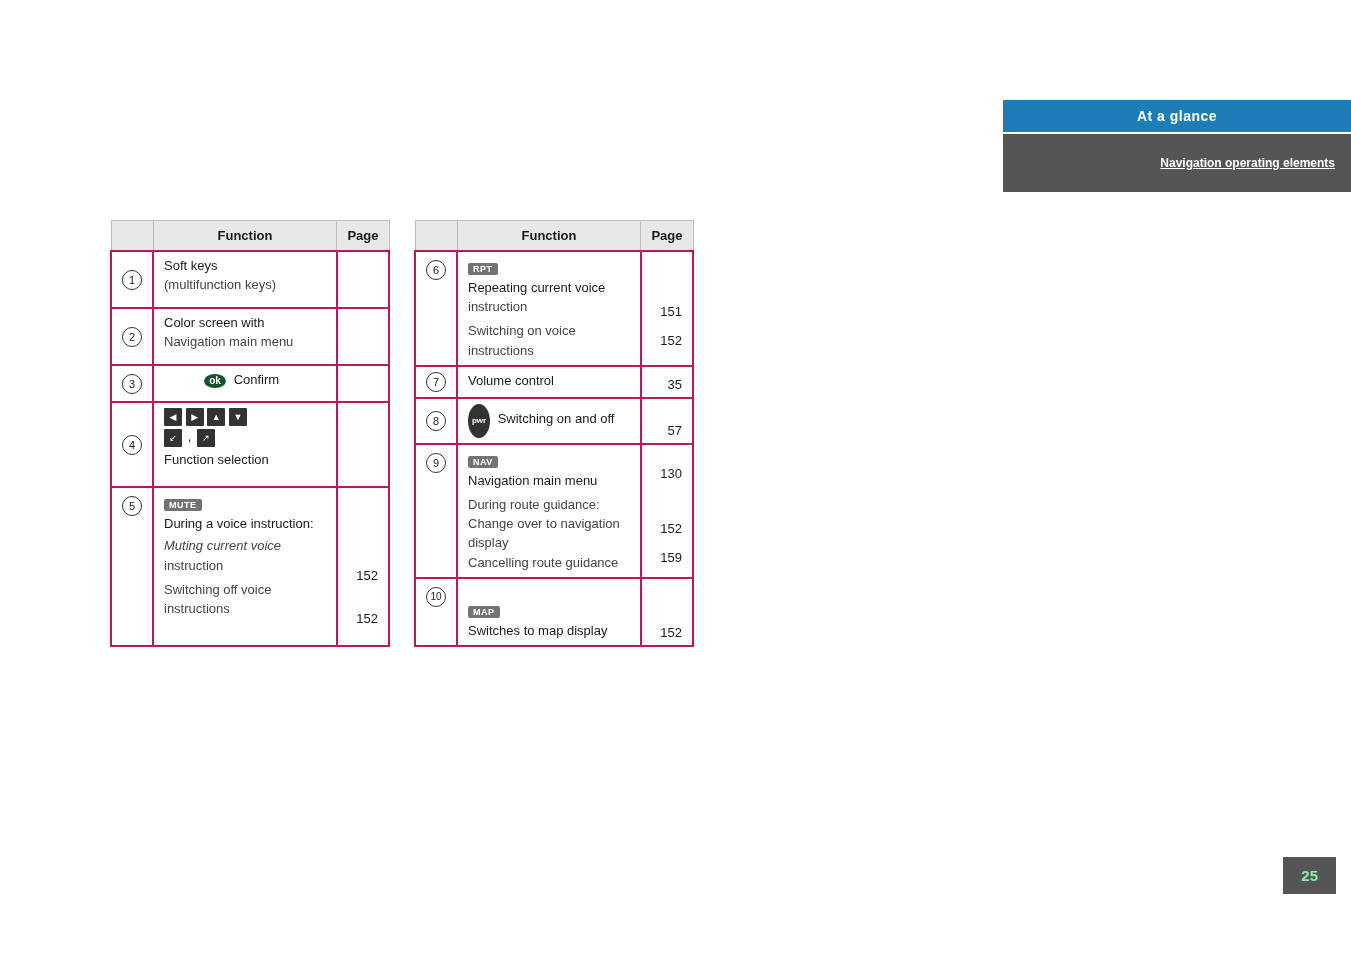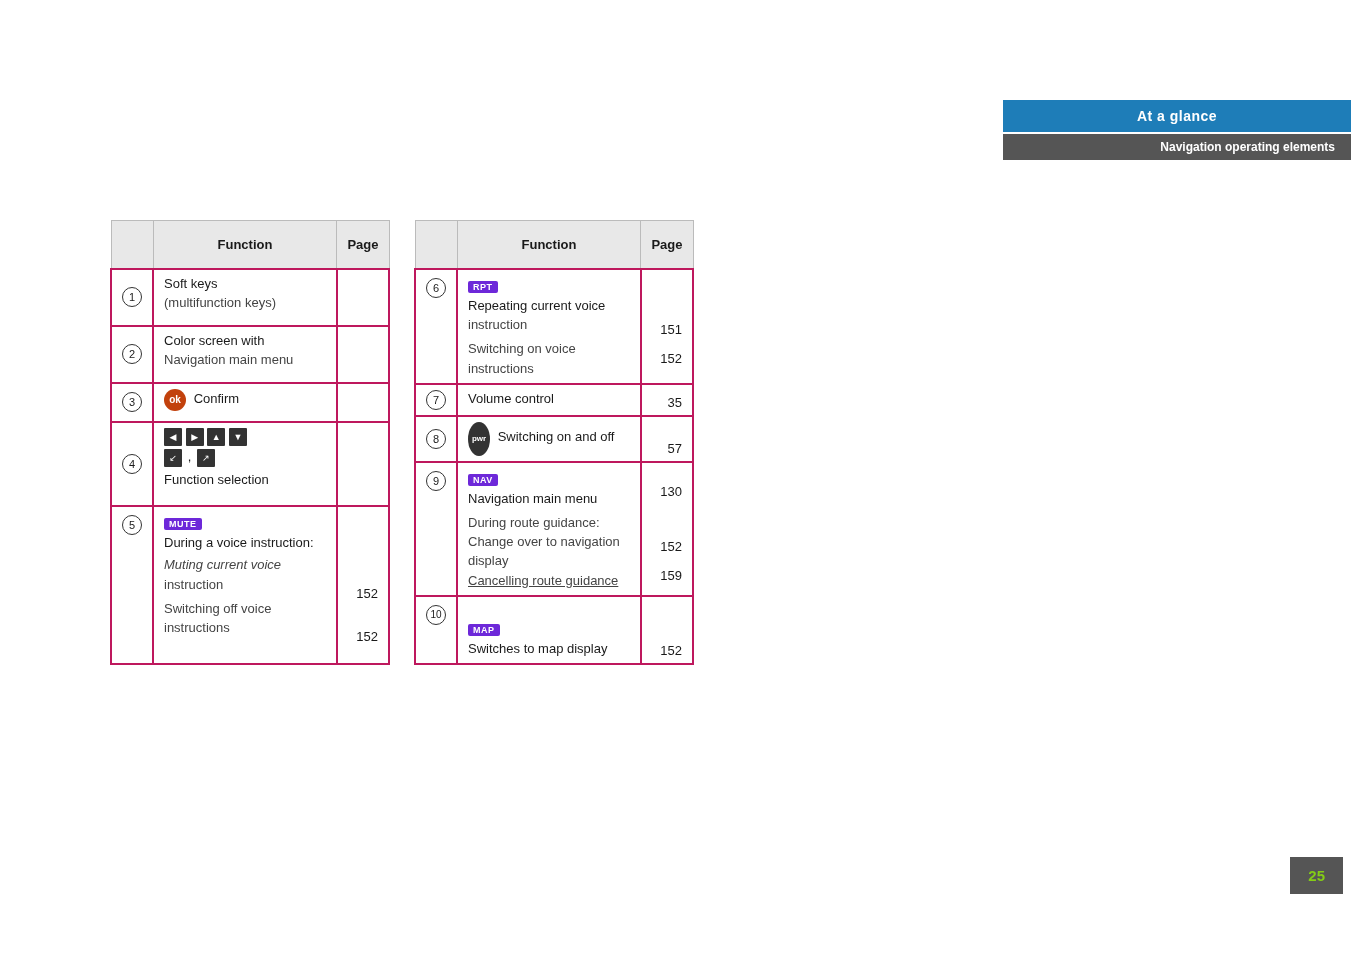--- a/index.html
+++ b/index.html
@@ -30,43 +30,44 @@
       font-size: 14px;
       font-weight: bold;
       letter-spacing: 0.5px;
       margin-bottom: 2px;
     }
 
     .nav-operating-elements-bar {
       background: #555555;
       color: #ffffff;
       text-align: right;
-      padding: 6px 16px;
+      padding: 22px 16px;
       font-size: 12px;
       font-weight: bold;
+      text-decoration: underline;
     }
 
     
     .tables-area {
       position: absolute;
       top: 220px;
       left: 110px;
       display: flex;
       gap: 24px;
     }
 
     .nav-table {
       border-collapse: collapse;
       min-width: 280px;
     }
 
     .nav-table thead tr th {
       background: #e8e8e8;
       border: 1px solid #bbbbbb;
-      padding: 16px 10px;
+      padding: 7px 10px;
       font-weight: bold;
       font-size: 13px;
     }
 
     .nav-table tbody tr td {
       border: 2px solid #be185d;
       padding: 5px 10px;
       vertical-align: top;
     }
 
@@ -93,41 +94,42 @@
       width: 20px;
       height: 20px;
       border: 1.5px solid #333;
       border-radius: 50%;
       font-size: 11px;
       font-weight: normal;
     }
 
     .badge {
       display: inline-block;
-      background: #6d28d9;
+      background: #737373;
       color: #ffffff;
       font-size: 9px;
       font-weight: bold;
       padding: 1px 5px;
       border-radius: 2px;
       letter-spacing: 0.5px;
     }
 
     .badge-ok {
       display: inline-flex;
       align-items: center;
       justify-content: center;
-      background: #c2410c;
+      background: #14532d;
       color: #ffffff;
       font-size: 10px;
       font-weight: bold;
       padding: 2px 6px;
       border-radius: 50%;
       width: 22px;
-      height: 22px;
+      height: 14px;
+      margin-left: 40px;
     }
 
     .badge-pwr {
       display: inline-flex;
       align-items: center;
       justify-content: center;
       background: #333333;
       color: #ffffff;
       font-size: 9px;
       font-weight: bold;
@@ -170,23 +172,23 @@
       font-size: 13px;
       color: #444;
       line-height: 1.4;
       margin-top: 1px;
     }
 
     
     .page-number-badge {
       position: absolute;
       bottom: 60px;
-      right: 8px;
+      right: 15px;
       background: #555555;
-      color: #84cc16;
+      color: #86efac;
       font-size: 15px;
       font-weight: bold;
       padding: 10px 18px;
       min-width: 52px;
       text-align: center;
     }
   </style>
 </head>
 <body>
 
@@ -350,21 +352,21 @@
           <span class="circle-num">9</span>
         </td>
         <td class="func-cell" style="padding-top:8px;">
           <div style="margin-bottom:4px;">
             <span class="badge">NAV</span>
           </div>
           <div class="func-label">Navigation main menu</div>
           <div class="func-sub" style="margin-top:6px;">During route guidance:</div>
           <div class="func-sub">Change over to navigation</div>
           <div class="func-sub">display</div>
-          <div class="func-sub" style="text-decoration:underline;">Cancelling route guidance</div>
+          <div class="func-sub" style="">Cancelling route guidance</div>
         </td>
         <td class="page-cell" style="vertical-align:middle;">
           <div style="margin-top:10px;">130</div>
           <div style="margin-top:40px;">152</div>
           <div style="margin-top:14px;">159</div>
         </td>
       </tr>
 
       <tr>
         <td class="num-cell" style="vertical-align:top; padding-top:8px;">

